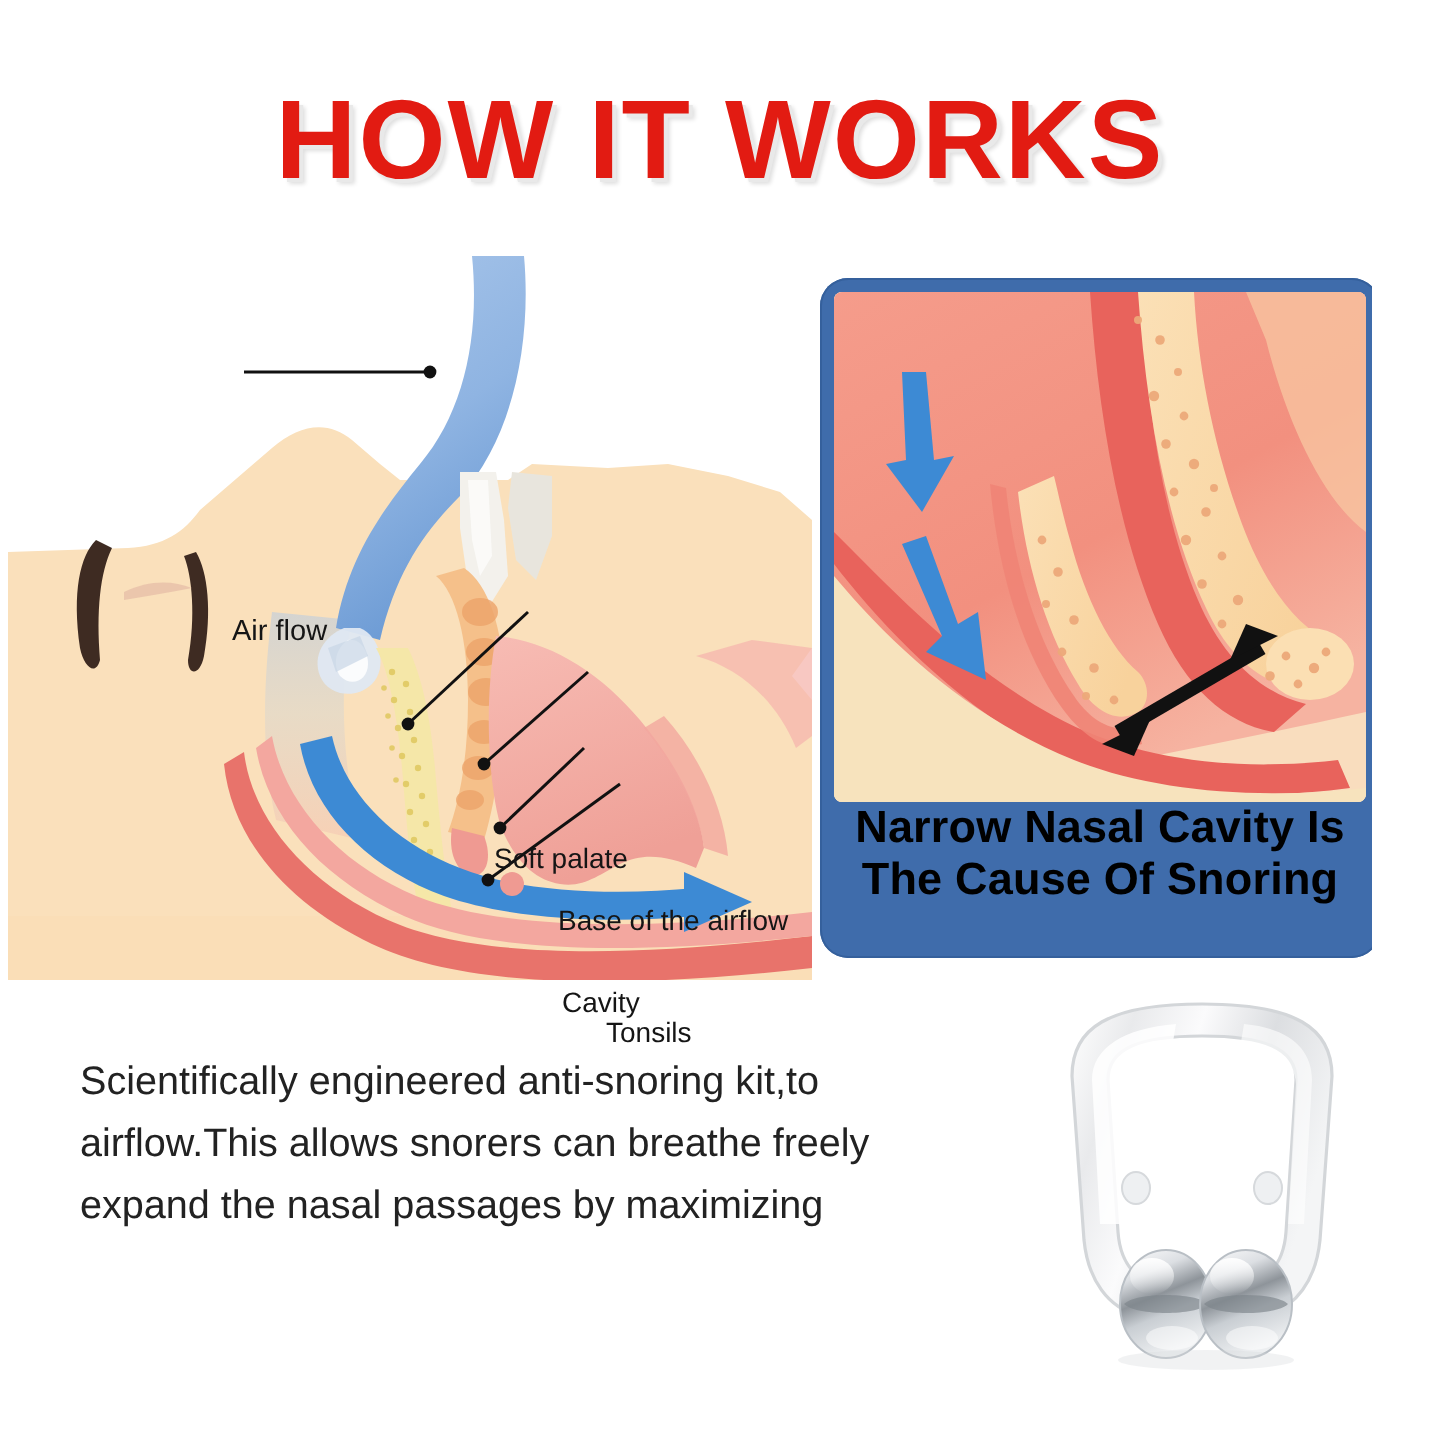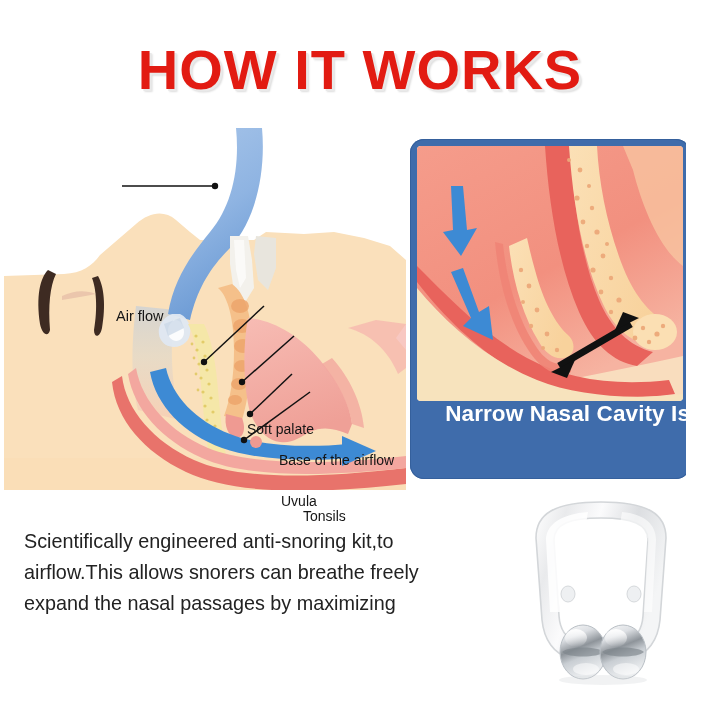--- a/index.html
+++ b/index.html
@@ -80,42 +80,42 @@
     overflow: hidden;
     background: #f7e7cf;
     border-radius: 4px;
   }
   #inset-art svg { display: block; }
   #inset-caption {
     position: absolute;
     left: 0;
     top: 262px;
     width: 280px;
-    text-align: right;
-    color: #ffffff;
+    text-align: center;
+    color: #000000;
     font-family: "Liberation Sans", sans-serif;
     font-size: 22.5px;
     font-weight: bold;
     line-height: 1.16;
     letter-spacing: 0.1px;
   }
   #inset-caption .cap-line { display: block; }
 
   
   #description {
     position: absolute;
     left: 24px;
     top: 526px;
     width: 468px;
     font-family: "Liberation Sans", sans-serif;
     font-size: 19.8px;
     line-height: 31px;
     color: #222222;
   }
-  #description .desc-line { display: block; white-space: nowrap; }
+  #description .desc-line { display: block; white-space: nowrap; margin-left: 16px; }
 
   
   #product {
     position: absolute;
     left: 506px;
     top: 494px;
     width: 190px;
     height: 192px;
   }
   #product svg { display: block; }
@@ -293,21 +293,21 @@
         <circle cx="200" cy="234" r="3.2"></circle>
         <circle cx="238" cy="254" r="3.2"></circle>
         <circle cx="246" cy="286" r="3.2"></circle>
         <circle cx="240" cy="312" r="3.2"></circle>
       </g>
     </svg>
 
     <div class="lbl" id="lbl-airflow">Air flow</div>
     <div class="lbl" id="lbl-soft">Soft palate</div>
     <div class="lbl" id="lbl-tongue">Base of  the airflow</div>
-    <div class="lbl" id="lbl-uvula">Uvula</div>
+    <div class="lbl" id="lbl-uvula">Cavity</div>
     <div class="lbl" id="lbl-tonsils">Tonsils</div>
   </div>
 
   <div id="inset">
 
     <div id="inset-art">
       <svg width="266" height="255" viewBox="0 0 266 255" xmlns="http://www.w3.org/2000/svg">
         <defs>
           <linearGradient id="gPink" x1="0" y1="0" x2="0.6" y2="1">
             <stop offset="0%" stop-color="#f59c8b"></stop>
@@ -412,20 +412,21 @@
             <line x1="142" y1="220" x2="214" y2="178" stroke="#111111" stroke-width="7"></line>
             <path d="M134 226 L 158 214 L 150 232 Z" fill="#111111"></path>
             <path d="M222 172 L 198 184 L 206 166 Z" fill="#111111"></path>
           </g>
         </g>
       </svg>
     </div>
 
     <div id="inset-caption">
       <span class="cap-line">Narrow Nasal Cavity Is</span>
+      <span class="cap-line">The Cause Of Snoring</span>
     </div>
   </div>
 
   <div id="description">
     <span class="desc-line">Scientifically engineered anti-snoring kit,to</span>
     <span class="desc-line">airflow.This allows snorers can breathe freely</span>
     <span class="desc-line">expand the nasal passages by maximizing</span>
   </div>
 
   <div id="product">

